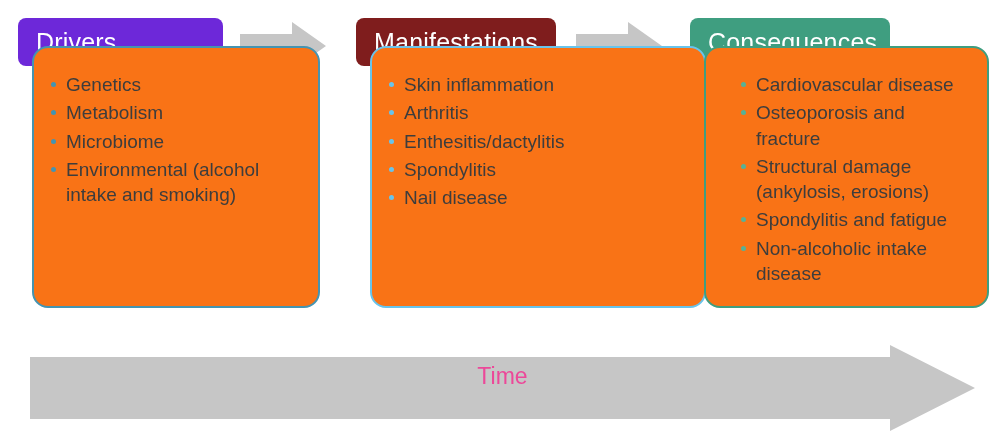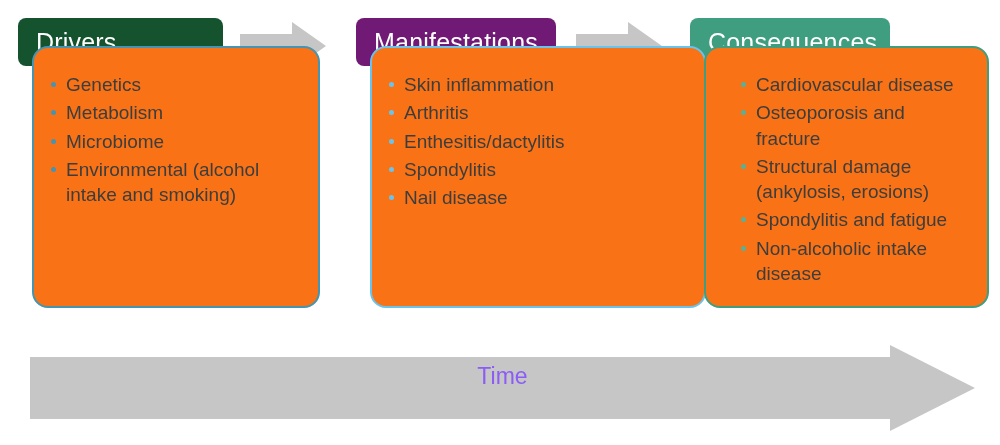--- a/index.html
+++ b/index.html
@@ -40,22 +40,22 @@
     display: flex;
     align-items: center;
     box-sizing: border-box;
     padding: 0 18px;
     color: #ffffff;
     font-size: 25px;
     letter-spacing: 0.2px;
     white-space: nowrap;
     z-index: 1;
   }
-  .col-1 .card-header { width: 205px; background: #14532d; }
-  .col-2 .card-header { width: 200px; background: #701a75; }
+  .col-1 .card-header { width: 205px; background: #6d28d9; }
+  .col-2 .card-header { width: 200px; background: #7f1d1d; }
   .col-3 .card-header { width: 200px; background: #3f9e80; }
 
   
   .card-body {
     position: absolute;
     top: 46px;
     left: 14px;
     height: 262px;
     background: #f97316;
     border-radius: 16px;
@@ -119,21 +119,21 @@
     position: absolute;
     left: 0;
     top: 345px;
     width: 945px;
     height: 62px;
     margin-left: 30px;
     display: flex;
     align-items: center;
     justify-content: center;
     font-size: 23px;
-    color: #8b5cf6;
+    color: #ec4899;
     pointer-events: none;
   }
 </style>
 </head>
 <body>
 
 <div class="stage">
 
   <div class="connector connector-1">
     <svg width="86" height="48" viewBox="0 0 86 48" xmlns="http://www.w3.org/2000/svg">

